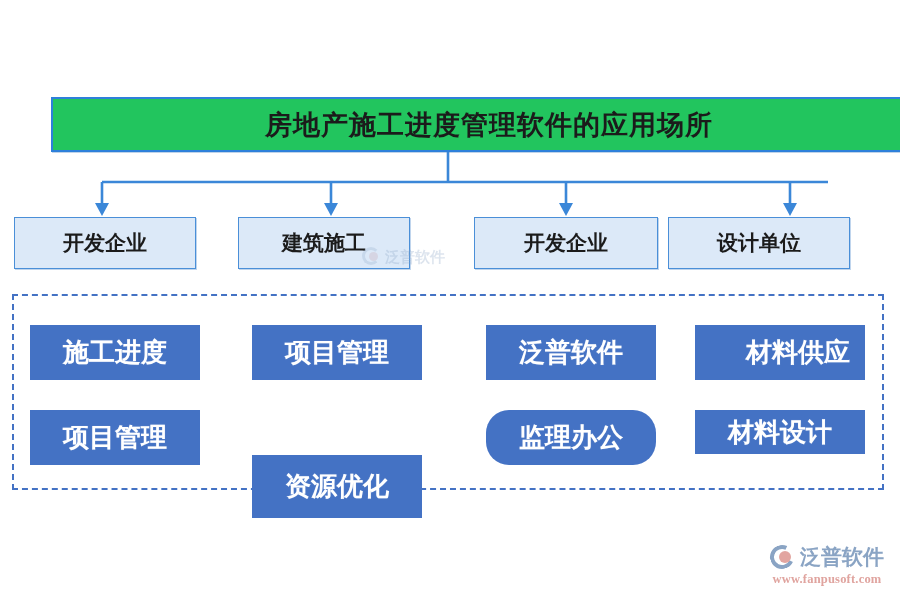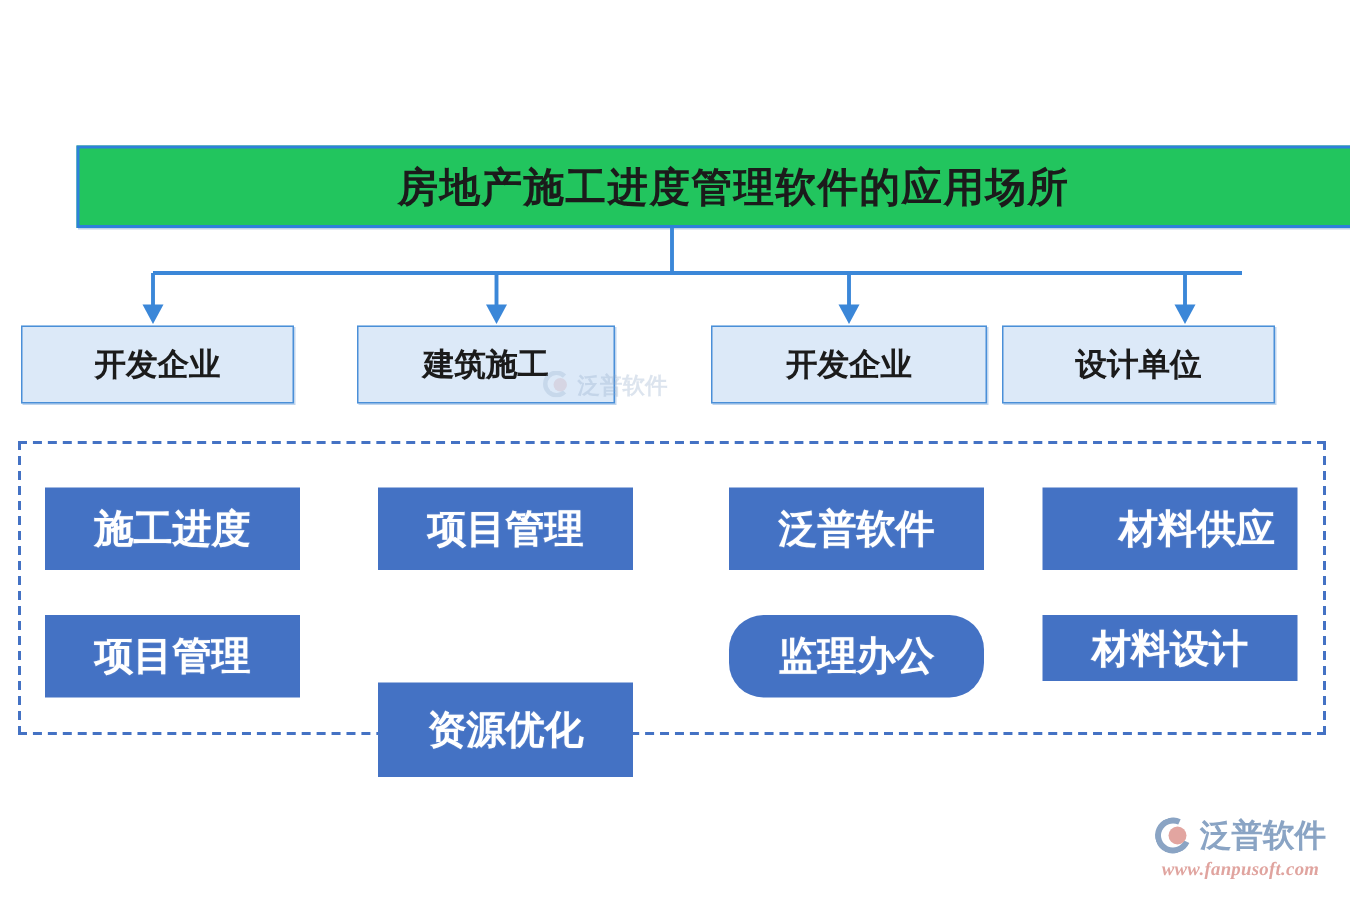--- a/index.html
+++ b/index.html
@@ -193,21 +193,20 @@
     white-space: nowrap;
   }
   .logo-url {
     font-family: "Liberation Serif", "DejaVu Serif", serif;
     font-size: 12.5px;
     font-weight: bold;
     color: #e0a49f;
     letter-spacing: 0.2px;
     margin-top: 1px;
     white-space: nowrap;
-    font-style: italic;
   }
 </style>
 </head>
 <body>
 
 <div id="canvas">
 
   <div class="title-box">
     <span class="title-text">房地产施工进度管理软件的应用场所</span>
   </div>

